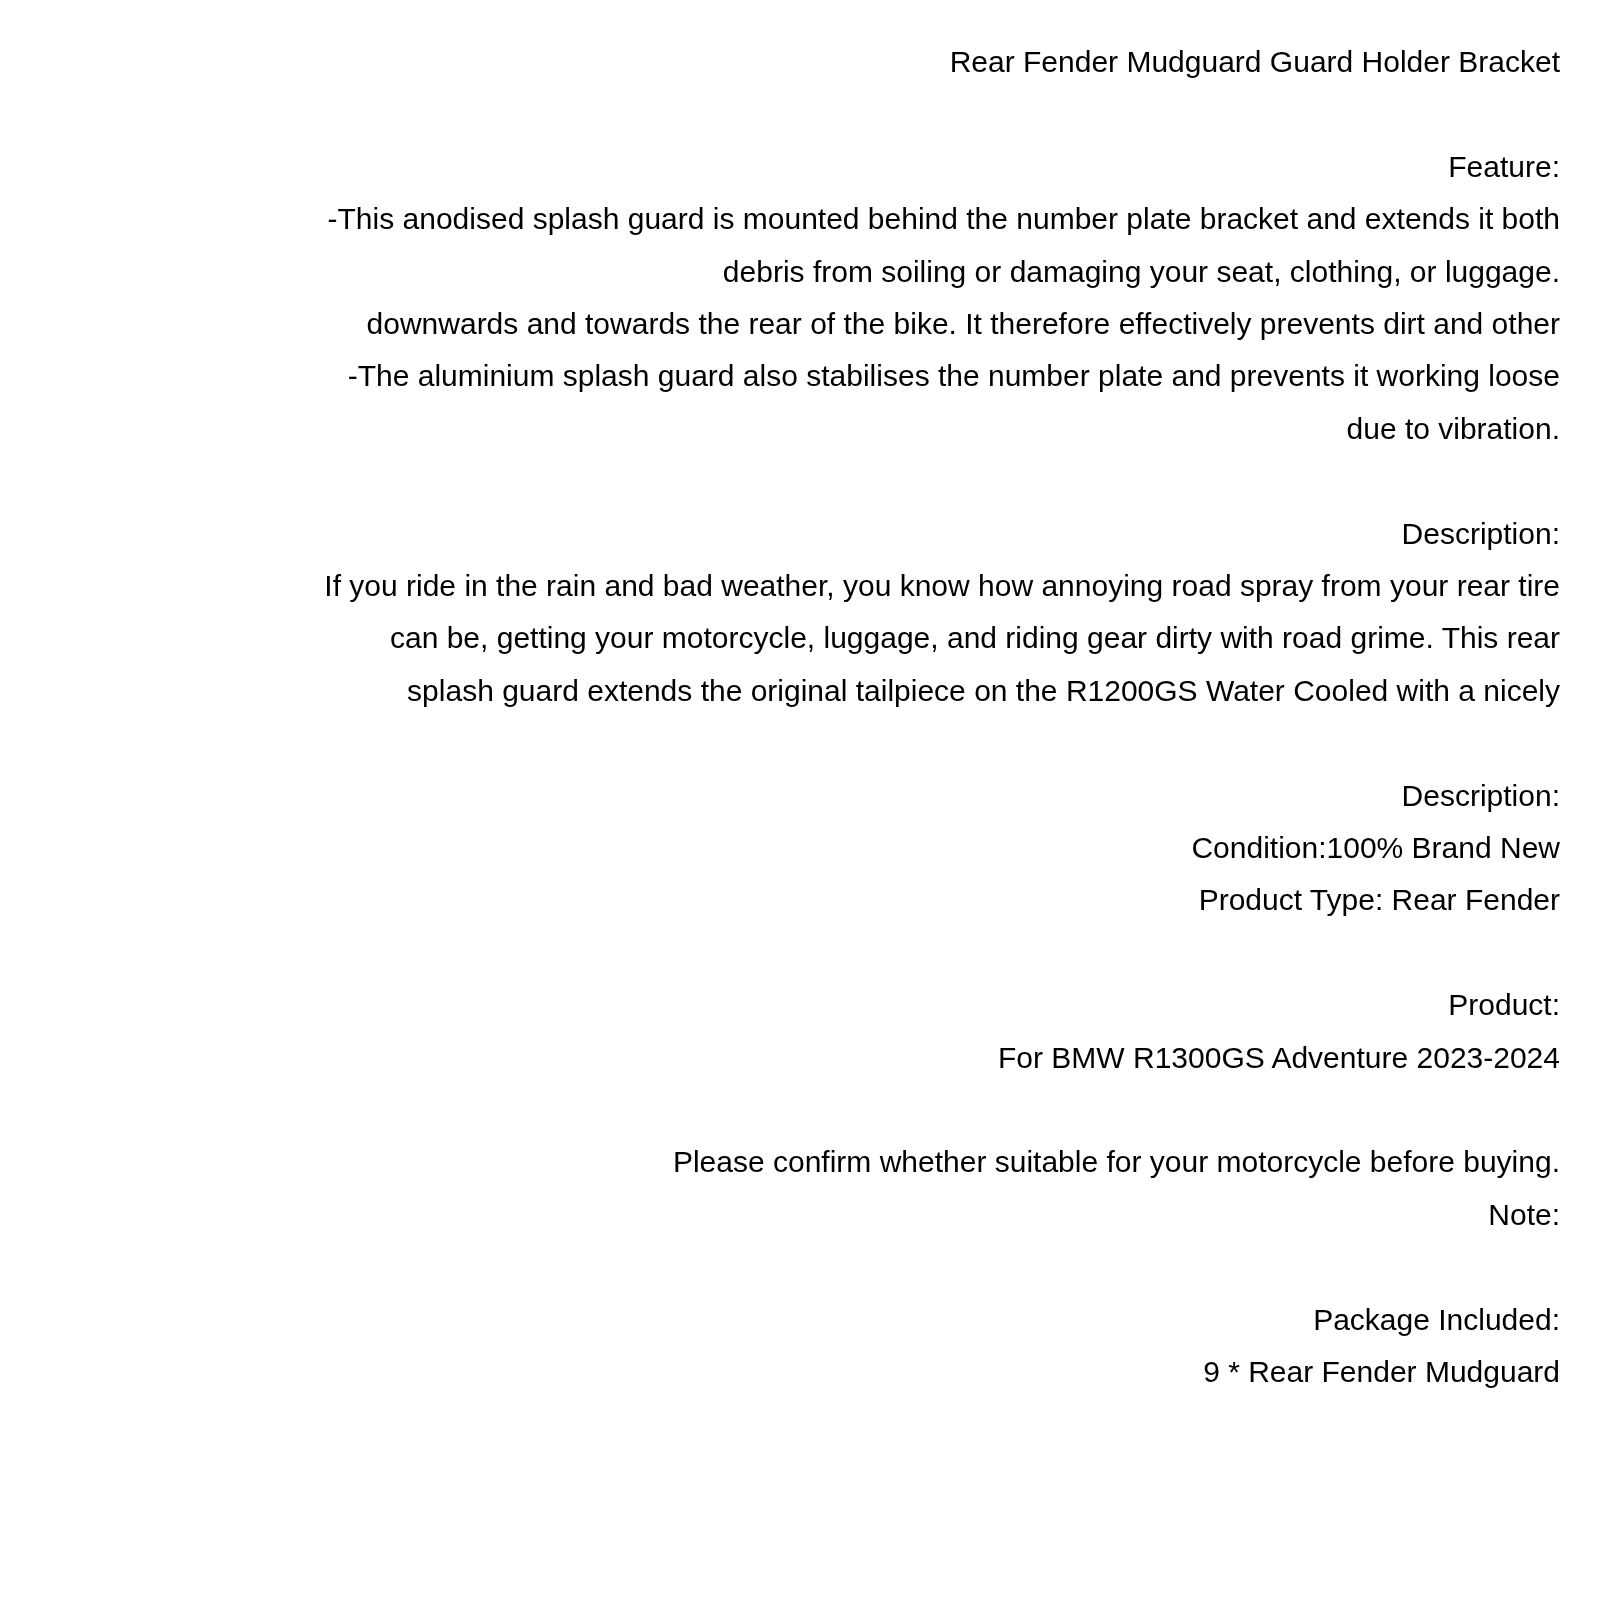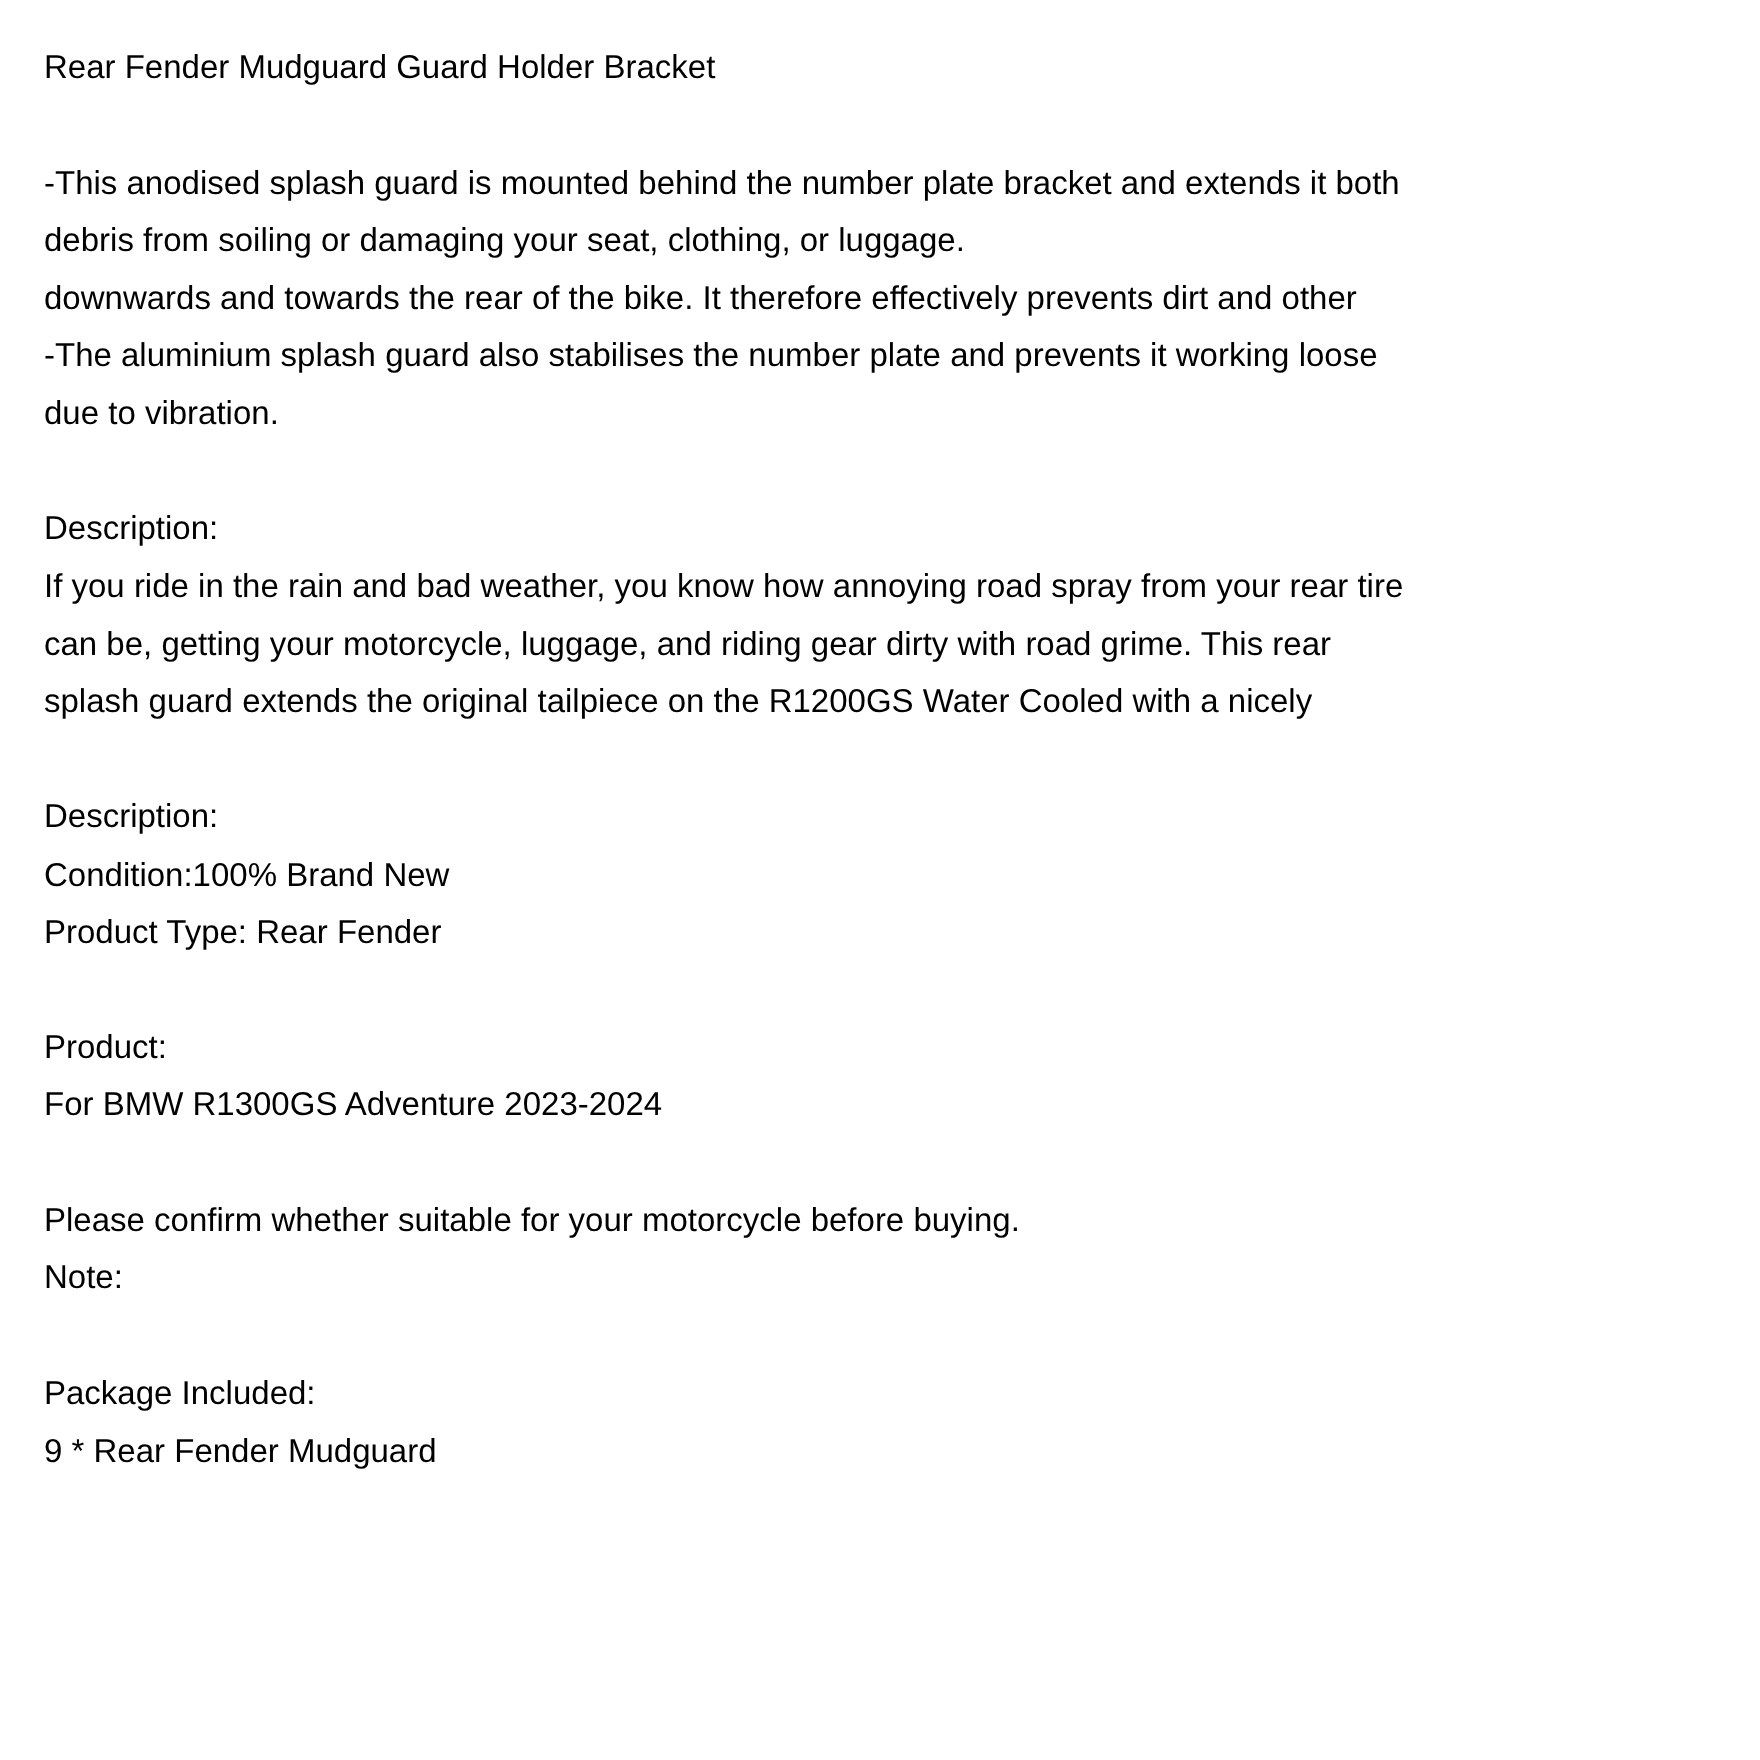--- a/index.html
+++ b/index.html
@@ -18,33 +18,35 @@
     font-family: "Liberation Sans", sans-serif;
     font-size: 30px;
     line-height: 52.4px;
     color: #000000;
   }
   .line {
     white-space: nowrap;
     margin: 0;
     padding: 0;
     font-weight: 400;
+    text-align: right;
   }
   .block {
     margin-top: 52.4px; 
   }
 </style>
 </head>
 <body>
 
 <div class="doc">
 
   <div class="line">Rear Fender Mudguard Guard Holder Bracket</div>
 
   <section class="block">
+    <div class="line">Feature:</div>
     <div class="line">-This anodised splash guard is mounted behind the number plate bracket and extends it both</div>
     <div class="line">debris from soiling or damaging your seat, clothing, or luggage.</div>
     <div class="line">downwards and towards the rear of the bike. It therefore effectively prevents dirt and other</div>
     <div class="line">-The aluminium splash guard also stabilises the number plate and prevents it working loose</div>
     <div class="line">due to vibration.</div>
   </section>
 
   <section class="block">
     <div class="line">Description:</div>
     <div class="line">If you ride in the rain and bad weather, you know how annoying road spray from your rear tire</div>

